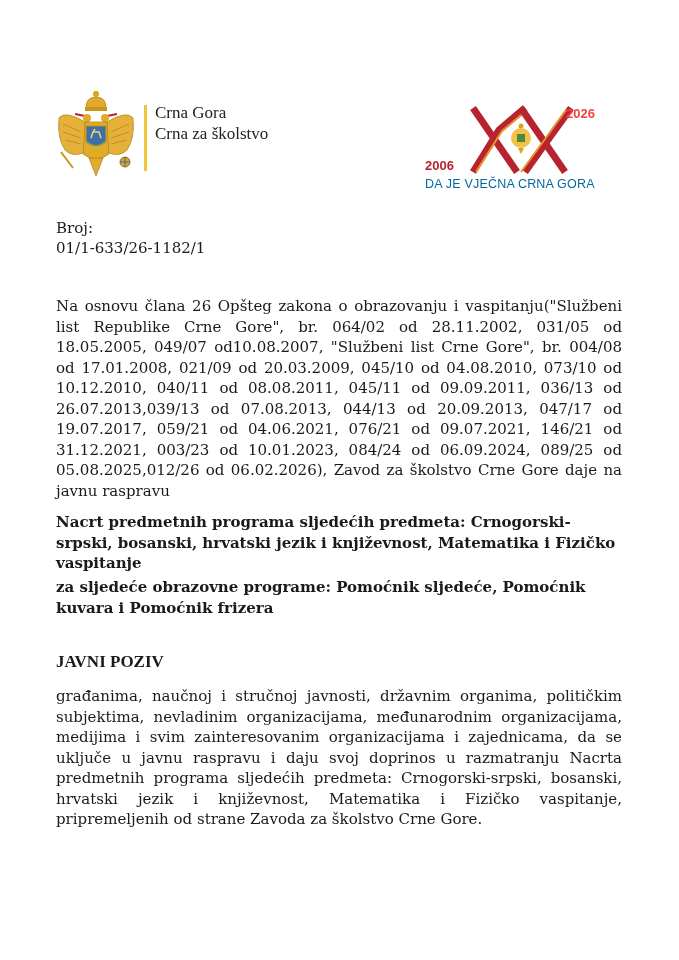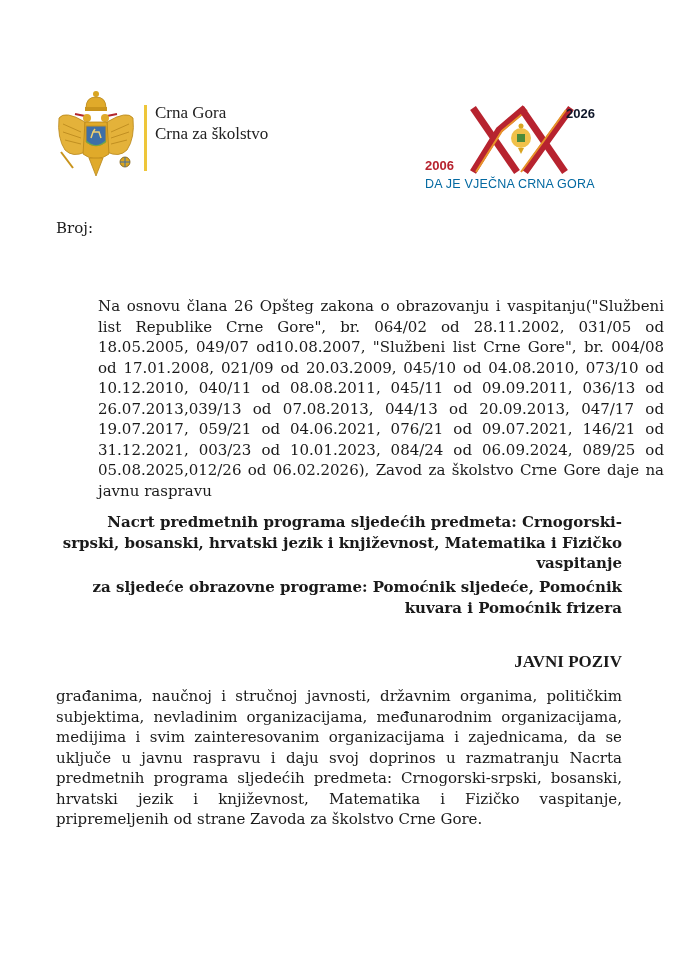--- a/index.html
+++ b/index.html
@@ -5,30 +5,30 @@
     html, body { margin:0; padding:0; background:#ffffff; }
     body { width:679px; height:960px; position:relative; overflow:hidden; color:#1a1a1a; }
     .page { position:absolute; left:0; top:0; width:679px; height:952px; background:#fff; }
     .serif { font-family: "DejaVu Serif", "Liberation Serif", serif; }
 
     .coat { position:absolute; left:55px; top:88px; width:82px; height:96px; }
     .vbar { position:absolute; left:144px; top:105px; width:3px; height:66px; background:#eec63a; }
     .org { position:absolute; left:155px; top:102px; font-family:"Liberation Serif", serif; font-size:17px; line-height:21px; color:#222; }
 
     .jubilee { position:absolute; left:425px; top:100px; width:205px; height:95px; }
-    .jub-2026 { position:absolute; left:566px; top:106px; font-family:"Liberation Sans", sans-serif; font-weight:bold; font-size:13px; color:#0f172a; }
+    .jub-2026 { position:absolute; left:566px; top:106px; font-family:"Liberation Sans", sans-serif; font-weight:bold; font-size:13px; color:#ef4444; }
     .jub-2006 { position:absolute; left:425px; top:158px; font-family:"Liberation Sans", sans-serif; font-weight:bold; font-size:13px; color:#b7232f;text-align:center; }
     .jub-slogan { position:absolute; left:425px; top:177px; font-family:"Liberation Sans", sans-serif; font-size:12.5px; color:#0369a1; letter-spacing:0.2px; }
 
     .meta { position:absolute; left:56px; top:218px; width:566px; font-size:15px; line-height:20px; }
     .meta .row { display:flex; justify-content:space-between;flex-direction:column; }
 
     .para { position:absolute; left:56px; width:566px; font-size:15px; line-height:20.5px; text-align:justify; }
-    .p1 { top:296px;margin-left:42px; }
-    .heading { position:absolute; left:56px; width:566px; text-align:right; font-weight:bold; font-size:15px; line-height:20.5px; }
+    .p1 { top:296px; }
+    .heading { position:absolute; left:56px; width:566px; text-align:left; font-weight:bold; font-size:15px; line-height:20.5px; }
     .h1 { top:512px; }
     .h2 { top:577px; }
     .h3 { top:652px; font-family:"Liberation Serif", serif; font-size:17px; }
     .p2 { top:686px; }
   </style>
 </head>
 <body>
 
 <div class="page">
 
@@ -83,20 +83,21 @@
     <rect x="92" y="34" width="8" height="8" fill="#4c8a3a"></rect>
     <path d="M93 48 L96 54 L99 48 Z" fill="#d9a520"></path>
   </svg>
   <div class="jub-2026">2026</div>
   <div class="jub-2006">2006</div>
   <div class="jub-slogan">DA JE VJEČNA CRNA GORA</div>
 
   <div class="meta serif">
     <div class="row">
       <span>Broj:</span>
+      <span>01/1-633/26-1182/1</span>
     </div>
   </div>
 
   <div class="para p1 serif">Na osnovu člana 26 Opšteg zakona o obrazovanju i vaspitanju("Službeni list Republike Crne Gore", br. 064/02 od 28.11.2002, 031/05 od 18.05.2005, 049/07 od10.08.2007, "Službeni list Crne Gore", br. 004/08 od 17.01.2008, 021/09 od 20.03.2009, 045/10 od 04.08.2010, 073/10 od 10.12.2010, 040/11 od 08.08.2011, 045/11 od 09.09.2011, 036/13 od 26.07.2013,039/13 od 07.08.2013, 044/13 od 20.09.2013, 047/17 od 19.07.2017, 059/21 od 04.06.2021, 076/21 od 09.07.2021, 146/21 od 31.12.2021, 003/23 od 10.01.2023, 084/24 od 06.09.2024, 089/25 od 05.08.2025,012/26 od 06.02.2026), Zavod za školstvo Crne Gore daje na javnu raspravu</div>
 
   <div class="heading h1 serif">Nacrt predmetnih programa sljedećih predmeta: Crnogorski-srpski, bosanski, hrvatski jezik i književnost, Matematika i Fizičko vaspitanje</div>
   <div class="heading h2 serif">za sljedeće obrazovne programe: Pomoćnik sljedeće, Pomoćnik kuvara i Pomoćnik frizera</div>
 
   <div class="heading h3">JAVNI POZIV</div>
   <div class="para p2 serif">građanima, naučnoj i stručnoj javnosti, državnim organima, političkim subjektima, nevladinim organizacijama, međunarodnim organizacijama, medijima i svim zainteresovanim organizacijama i zajednicama, da se uključe u javnu raspravu i daju svoj doprinos u razmatranju Nacrta predmetnih programa sljedećih predmeta: Crnogorski-srpski, bosanski, hrvatski jezik i književnost, Matematika i Fizičko vaspitanje, pripremeljenih od strane Zavoda za školstvo Crne Gore.</div>

